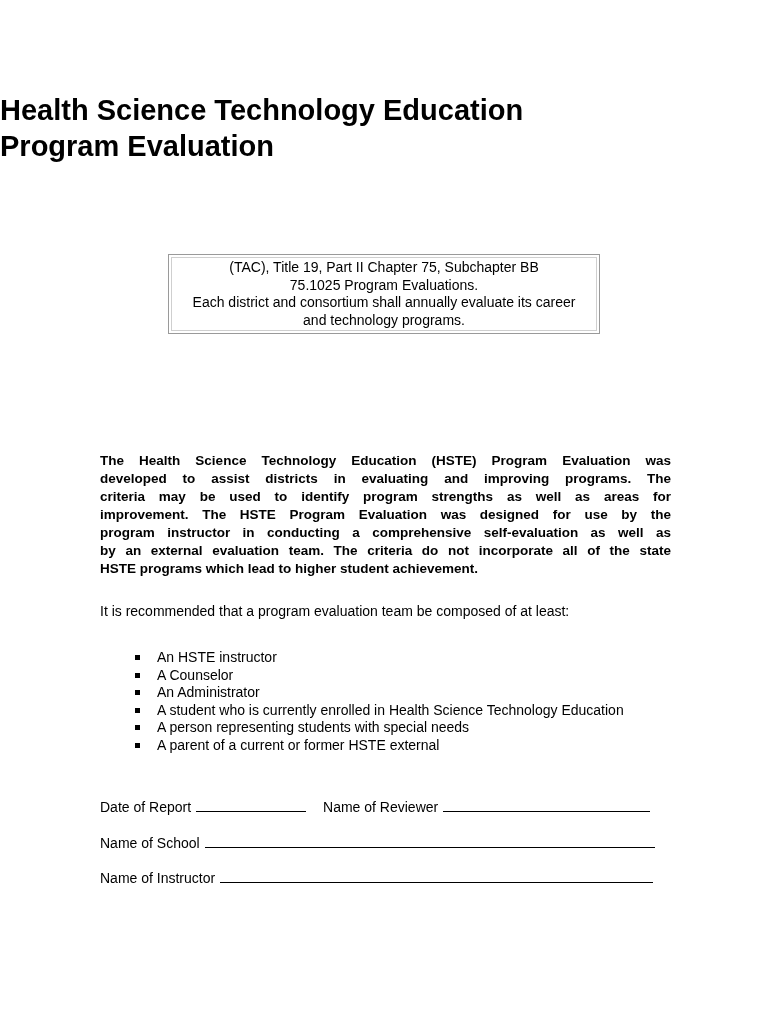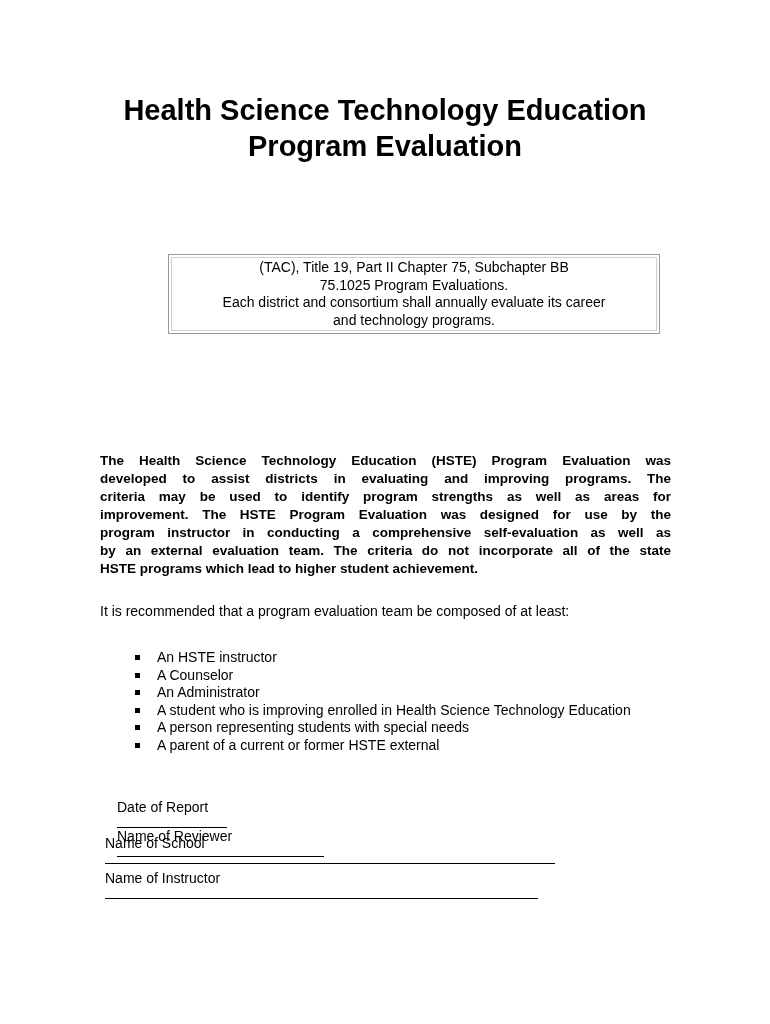--- a/index.html
+++ b/index.html
@@ -1,31 +1,31 @@
 <!DOCTYPE html>
 <html><head>
   <meta charset="utf-8">
   <style>
     html, body { margin: 0; padding: 0; background: #ffffff; }
     body { width: 770px; height: 1024px; position: relative; overflow: hidden;
            font-family: "Liberation Sans", sans-serif; color: #000; }
-    .title { position: absolute; top: 92px; left: 0; width: 770px; text-align: center;
+    .title { position: absolute; top: 92px; left: 0; width: 770px; 
              font-weight: bold; font-size: 29px; line-height: 36px; }
-    .citation { position: absolute; left: 168px; top: 254px; width: 492px; height: 80px;
+    .citation { position: absolute; left: 168px; top: 254px; width: 432px; height: 80px;
                 border: 1px solid #9a9a9a; box-shadow: inset 0 0 0 2px #fff, inset 0 0 0 3px #cfcfcf;
                 text-align: center; font-size: 14px; line-height: 17.5px; padding-top: 4px; box-sizing: border-box; }
     .intro { position: absolute; left: 100px; top: 404px; width: 571px;
              font-weight: bold; font-size: 13.5px; line-height: 18px; text-align: justify; margin-top: 48px; }
     .intro span { display: block; text-align: justify; text-align-last: justify; white-space: nowrap; }
     .intro span.last { text-align-last: left; }
     .rec { position: absolute; left: 100px; top: 603px; font-size: 14px; }
     .team { position: absolute; left: 120px; top: 637px; margin: 12px; padding: 0; list-style: none; }
     .team li { font-size: 14px; line-height: 17.6px; position: relative; padding-left: 25px; white-space: nowrap; }
     .team li .bullet { position: absolute; left: 3px; top: 6px; width: 5px; height: 5px; background: #000; }
-    .field-row { position: absolute; left: 100px; font-size: 14px; white-space: nowrap; display: flex; align-items: baseline; flex-direction: column; }
+    .field-row { position: absolute; left: 100px; font-size: 14px; white-space: nowrap; display: flex; align-items: baseline; }
     .line { display: inline-block; border-bottom: 1px solid #000; height: 12px; margin-left: 5px; }
   </style>
 </head>
 <body>
 
 <div class="title">
   <div>Health Science Technology Education</div>
   <div>Program Evaluation</div>
 </div>
 
@@ -45,21 +45,21 @@
   <span>by an external evaluation team. The criteria do not incorporate all of the state</span>
   <span class="last">HSTE programs which lead to higher student achievement.</span>
 </div>
 
 <div class="rec">It is recommended that a program evaluation team be composed of at least:</div>
 
 <ul class="team">
   <li><span class="bullet"></span><span>An HSTE instructor</span></li>
   <li><span class="bullet"></span><span>A Counselor</span></li>
   <li><span class="bullet"></span><span>An Administrator</span></li>
-  <li><span class="bullet"></span><span>A student who is improving  enrolled in Health Science Technology Education</span></li>
+  <li><span class="bullet"></span><span>A student who is currently  enrolled in Health Science Technology Education</span></li>
   <li><span class="bullet"></span><span>A person representing students with special needs</span></li>
   <li><span class="bullet"></span><span>A parent of a current or former HSTE external</span></li>
 </ul>
 
 <div class="field-row" style="top: 799px;">
   <span>Date of Report</span>
   <span class="line" style="width: 110px;"></span>
   <span style="margin-left: 17px;">Name of Reviewer</span>
   <span class="line" style="width: 207px;"></span>
 </div>

